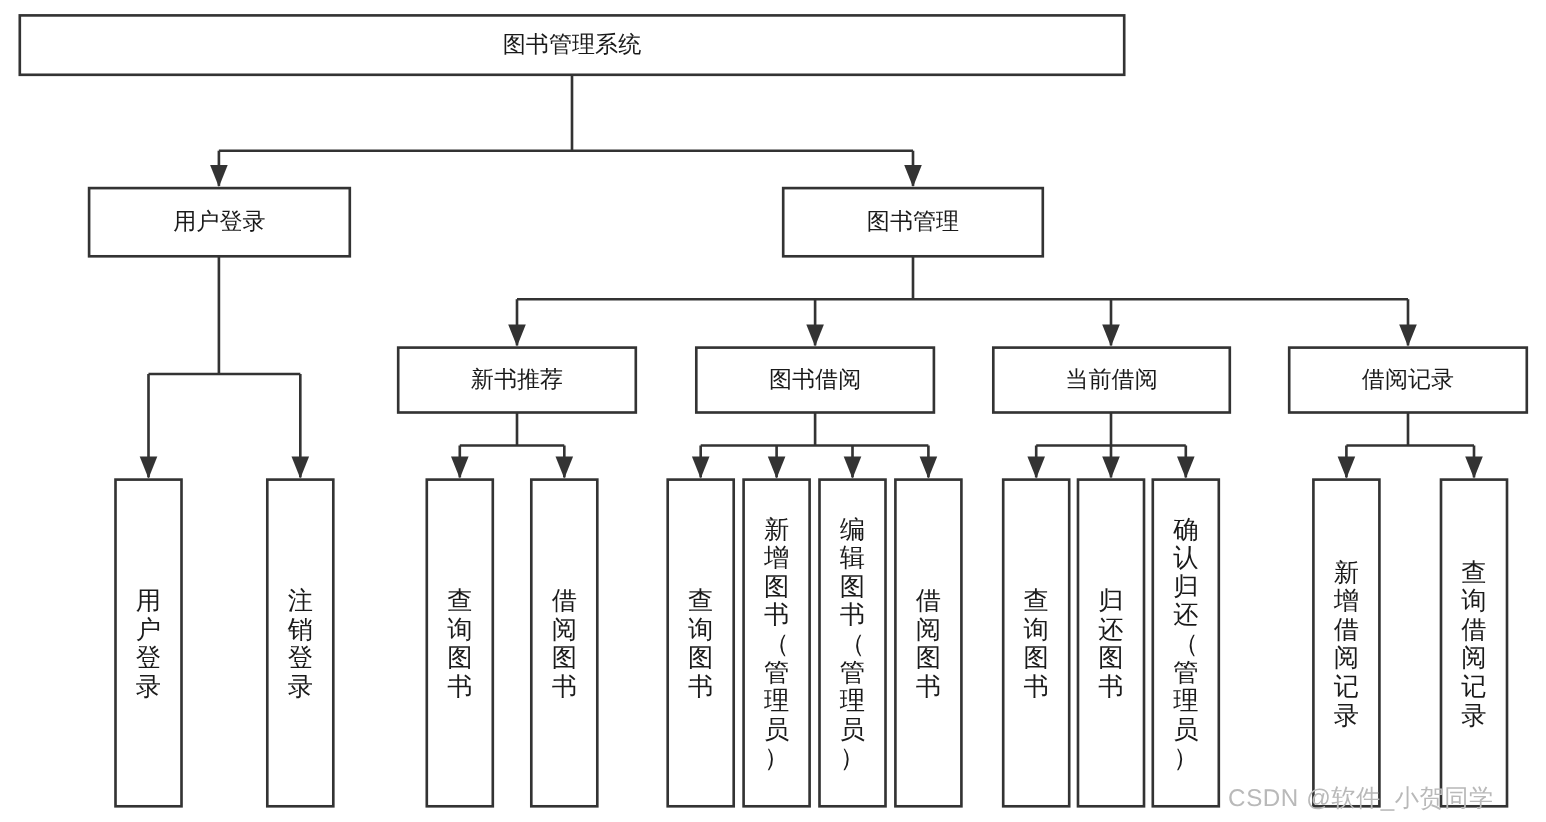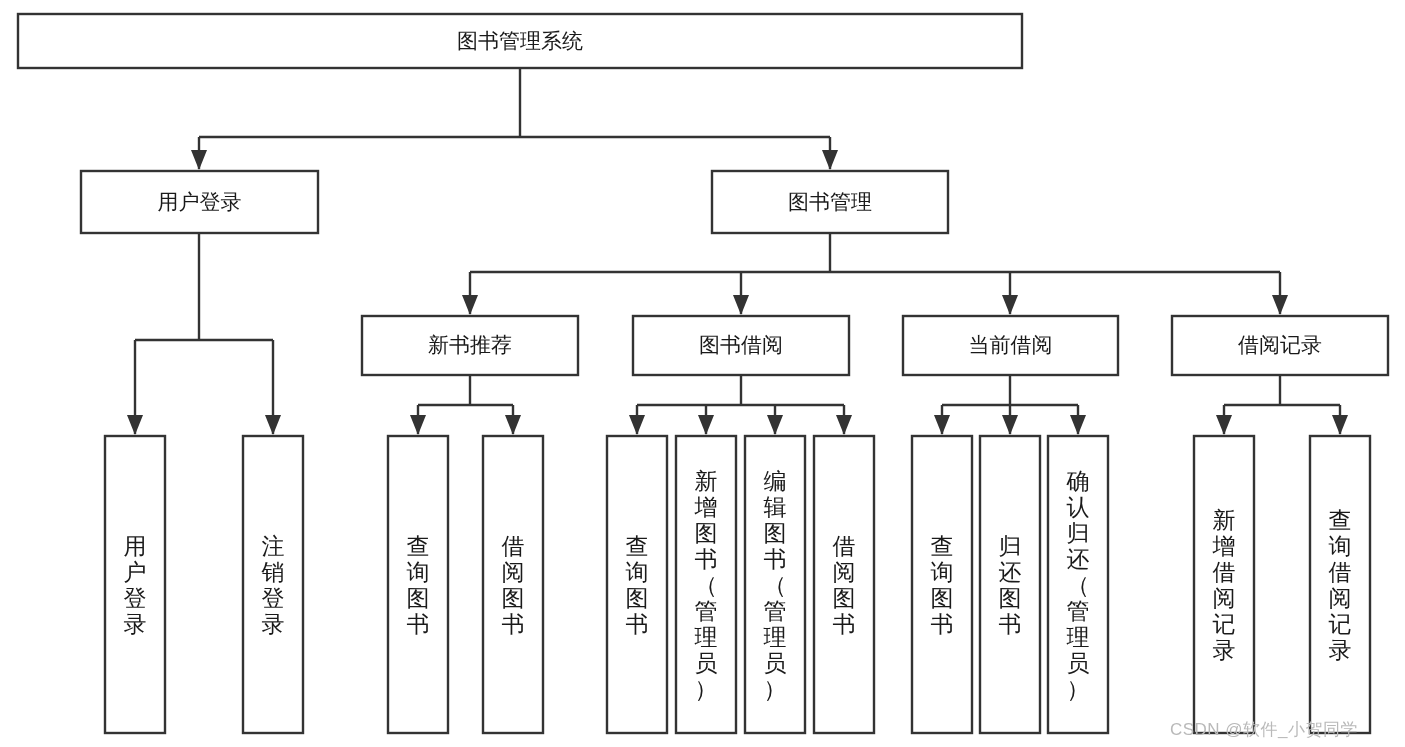--- a/index.html
+++ b/index.html
@@ -53,21 +53,21 @@
   }
   .edge-arrow {
     fill: #333333;
     stroke: none;
   }
   .watermark-text {
     position: absolute;
     right: 10px;
     bottom: 6px;
     color: #b9b9b9;
-    font-size: 17px;
+    font-size: 22px;
     font-family: "Liberation Sans", "DejaVu Sans", sans-serif;
     white-space: nowrap;
     letter-spacing: 0.5px;
   }
 </style>
 </head>
 <body>
 
 <div id="diagram-root">
   <svg class="diagram-canvas" viewBox="0 0 1405 747" xmlns="http://www.w3.org/2000/svg">

